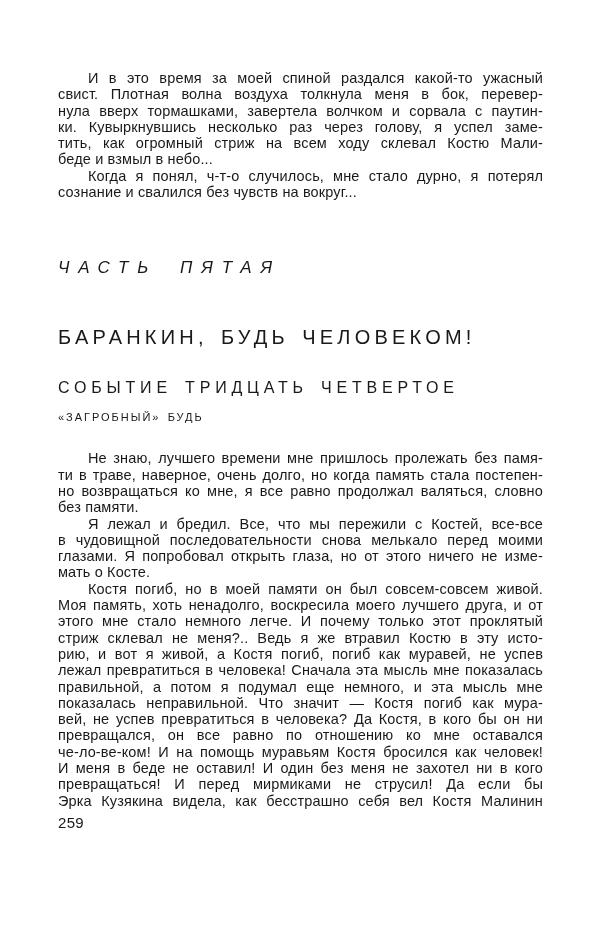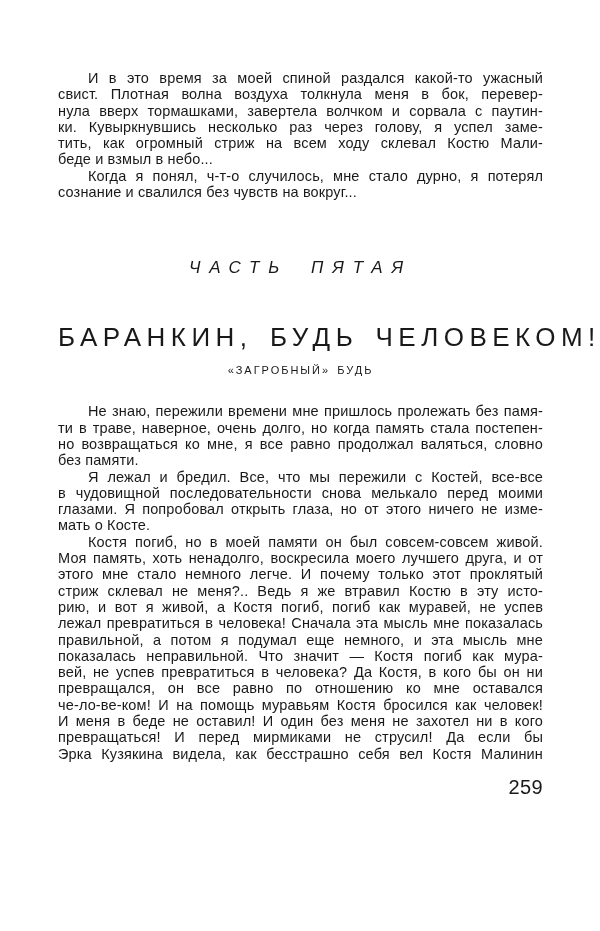--- a/index.html
+++ b/index.html
@@ -29,36 +29,35 @@
     white-space: normal;
     letter-spacing: 0.01em;
   }
   .line.indent {
     text-indent: 30px;
   }
   .line.last {
     text-align-last: left;
   }
   .heading {
-    text-align: center;
     white-space: nowrap;
     font-weight: normal;
     margin: 0;
   }
   .part-heading {
     margin-top: 57px;
     font-size: 17px;
     line-height: 22px;
     font-style: italic;
     letter-spacing: 0.52em;
     word-spacing: 0.55em;
   }
   .title-heading {
     margin-top: 43px;
-    font-size: 26px;
+    font-size: 20px;
     line-height: 30px;
     letter-spacing: 0.21em;
     word-spacing: 0.18em;
   }
   .chapter-heading {
     margin-top: 25px;
     font-size: 16px;
     line-height: 22px;
     letter-spacing: 0.3em;
     word-spacing: 0.25em;
@@ -67,24 +66,24 @@
     margin-top: 10px;
     font-size: 11px;
     line-height: 16px;
     letter-spacing: 0.18em;
     word-spacing: 0.2em;
   }
   .bottom-block {
     margin-top: 25px;
   }
   .page-number {
-    margin-top: 15px;
-    font-size: 20px;
+    margin-top: 4px;
+    font-size: 15px;
     line-height: 20px;
-    text-align: right;
+    text-align: left;
     letter-spacing: 0.02em;
   }
 </style>
 </head>
 <body>
 
 <div class="page">
 
   <div class="text-block top-block">
       <div class="line indent">И в это время за моей спиной раздался какой-то ужасный</div>
@@ -94,25 +93,26 @@
       <div class="line">тить, как огромный стриж на всем ходу склевал Костю Мали-</div>
       <div class="line last">беде и взмыл в небо...</div>
       <div class="line indent">Когда я понял, ч-т-о случилось, мне стало дурно, я потерял</div>
       <div class="line last">сознание и свалился без чувств на вокруг...</div>
     </div>
 
   <h2 class="heading part-heading">ЧАСТЬ ПЯТАЯ</h2>
 
   <h1 class="heading title-heading">БАРАНКИН, БУДЬ ЧЕЛОВЕКОМ!</h1>
 
+  <h3 class="heading chapter-heading">СОБЫТИЕ ТРИДЦАТЬ ЧЕТВЕРТОЕ</h3>
 
   <h4 class="heading subchapter-heading">«ЗАГРОБНЫЙ» БУДЬ</h4>
 
   <div class="text-block bottom-block">
-      <div class="line indent">Не знаю, пережили времени мне пришлось пролежать без памя-</div>
+      <div class="line indent">Не знаю, лучшего времени мне пришлось пролежать без памя-</div>
       <div class="line">ти в траве, наверное, очень долго, но когда память стала постепен-</div>
       <div class="line">но возвращаться ко мне, я все равно продолжал валяться, словно</div>
       <div class="line last">без памяти.</div>
       <div class="line indent">Я лежал и бредил. Все, что мы пережили с Костей, все-все</div>
       <div class="line">в чудовищной последовательности снова мелькало перед моими</div>
       <div class="line">глазами. Я попробовал открыть глаза, но от этого ничего не изме-</div>
       <div class="line last">мать о Косте.</div>
       <div class="line indent">Костя погиб, но в моей памяти он был совсем-совсем живой.</div>
       <div class="line">Моя память, хоть ненадолго, воскресила моего лучшего друга, и от</div>
       <div class="line">этого мне стало немного легче. И почему только этот проклятый</div>

